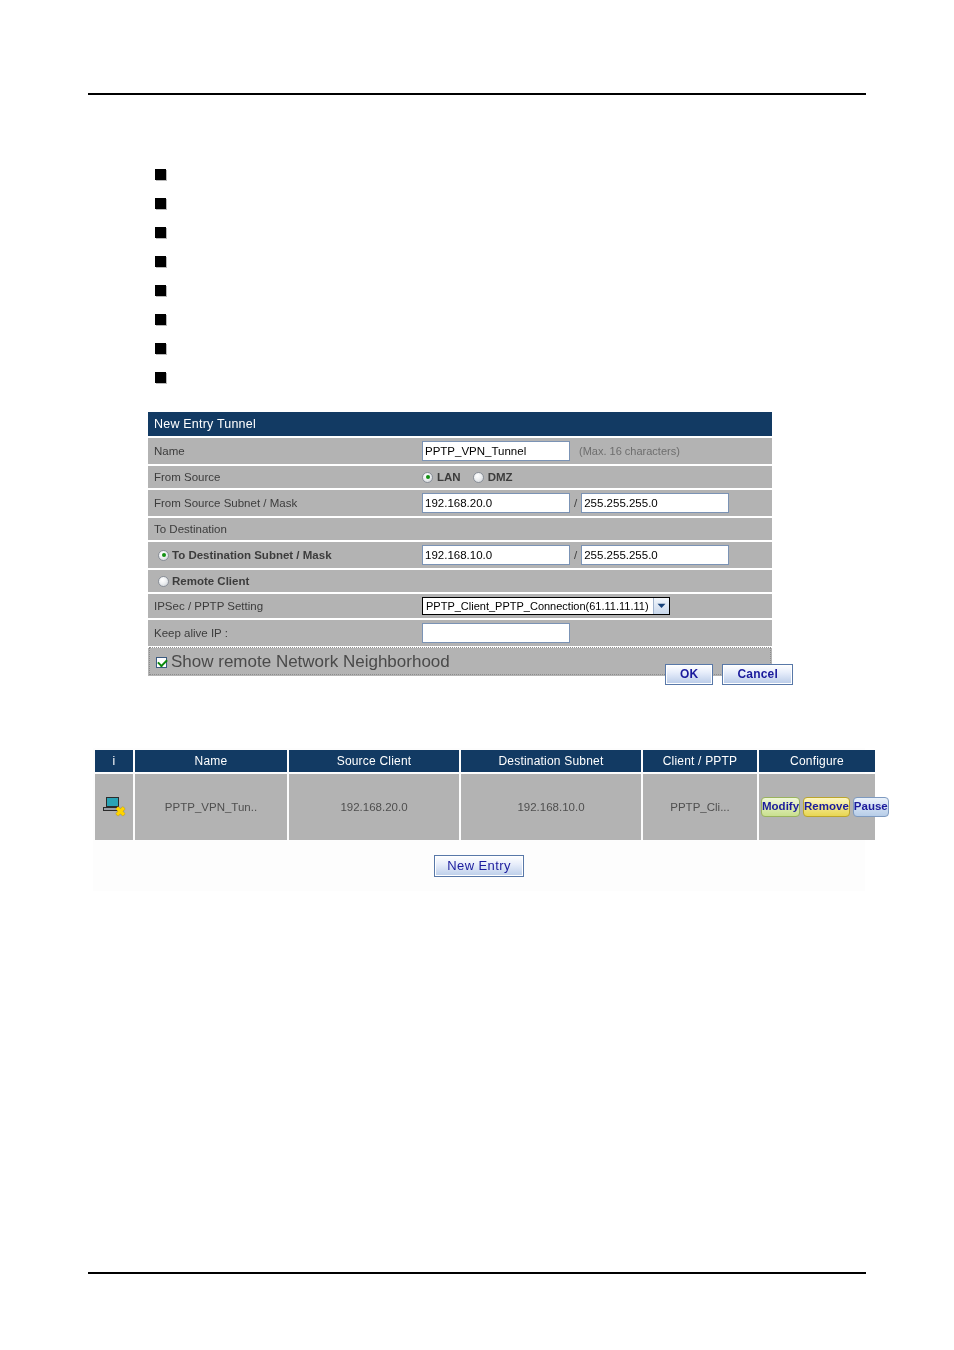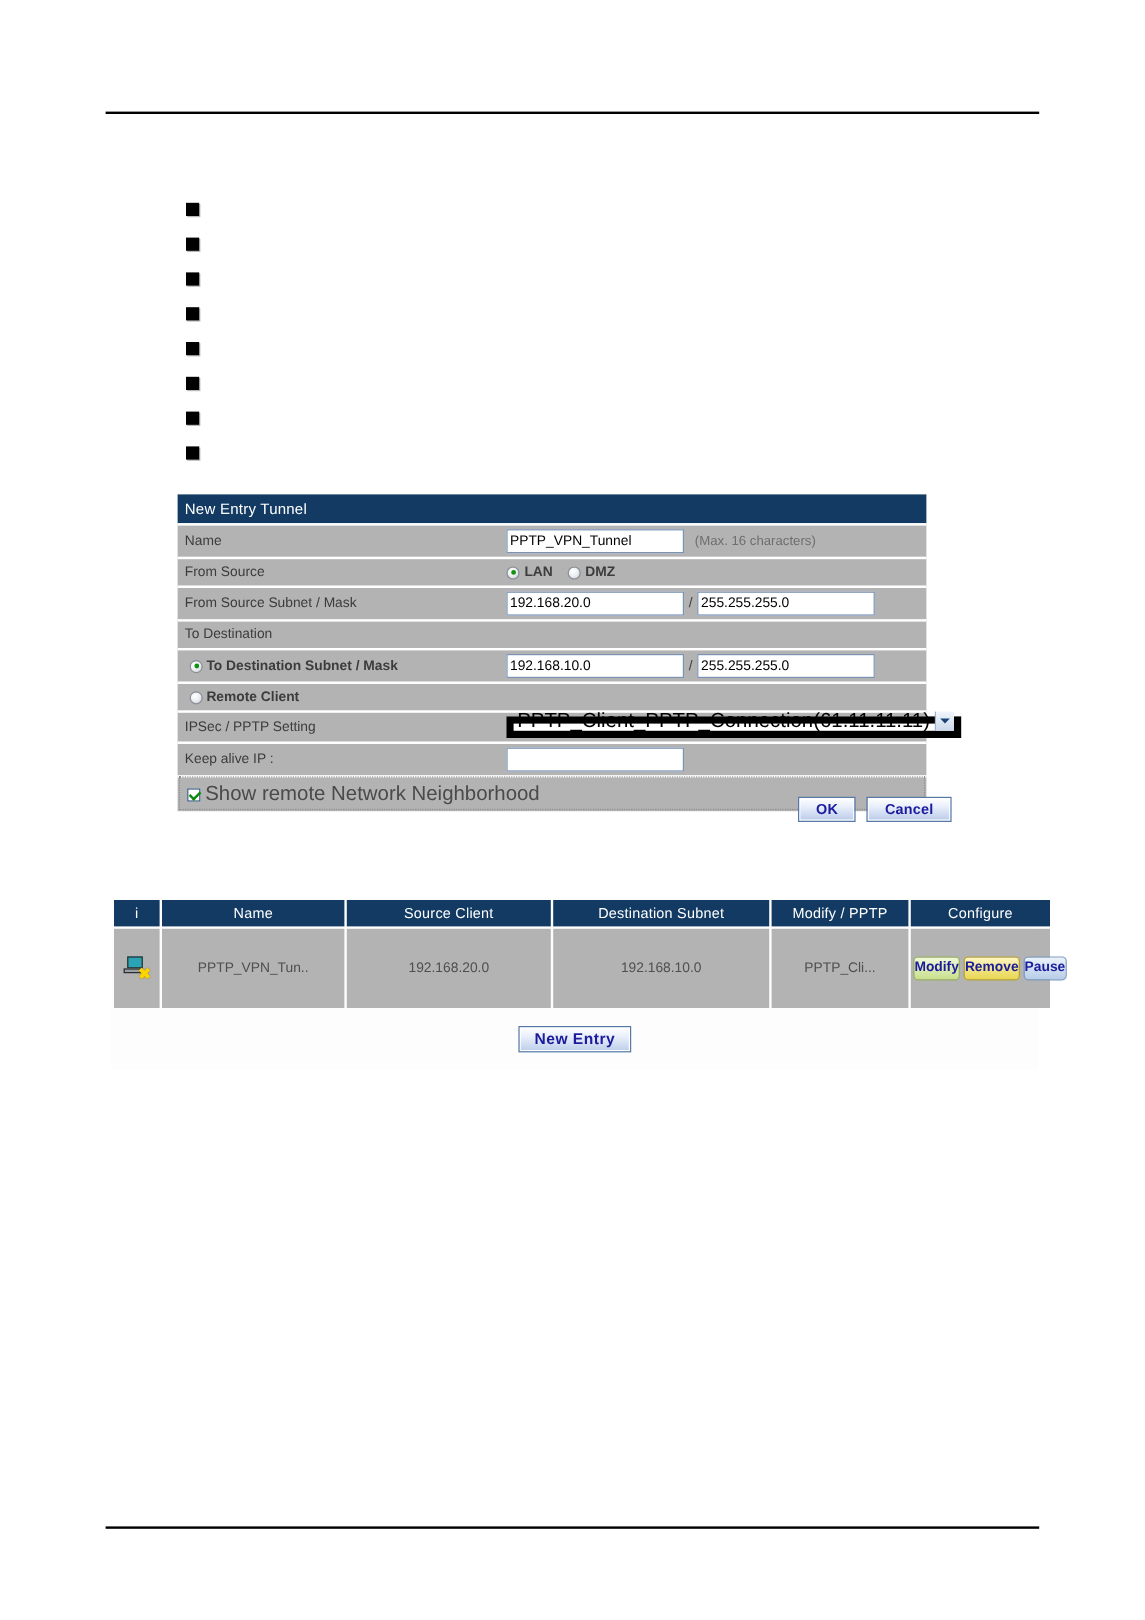--- a/index.html
+++ b/index.html
@@ -178,25 +178,25 @@
     border-top: 2px solid #ffffff;
     outline: 1px dotted #8d8d8d;
     outline-offset: -2px;
   }
   .check-row .lbl { color: #4a4a4a; font-size: 17px; }
 
   
   .selectbox {
     display: inline-flex;
     align-items: flex-end;
-    border: 6px solid #000000;
+    border: 1px solid #000000;
     background: #ffffff;
     height: 18px;
     box-sizing: border-box;
-    font-size: 17px;
+    font-size: 11px;
   }
   .selectbox .sel-text {
     padding: 0 4px 0 3px;
     color: #000;
     line-height: 16px;
     white-space: nowrap;
   }
   .sel-arrow {
     width: 15px; height: 16px;
     background: linear-gradient(#f2f6fb, #c9d8ec);
@@ -332,21 +332,21 @@
   }
 
   .newentry-bar {
     background: #fdfdfd;
     text-align: center;
     padding: 13px 0 14px;
   }
   .btn-newentry {
     display: inline-block;
     font-size: 13px;
-    font-weight: bold;
+    font-weight: normal;
     color: #1b1b9c;
     background: linear-gradient(#ffffff 0%, #e8eefb 40%, #bccee9 100%);
     border: 1px solid #5878a8;
     box-shadow: inset 0 0 0 1px #ffffff;
     padding: 2px 12px 3px;
     line-height: 15px;
     letter-spacing: 0.4px;
     cursor: pointer;
   }
 </style>
@@ -488,21 +488,21 @@
       <col class="col-dst">
         <col class="col-ipsec">
         <col class="col-cfg">
     </colgroup>
     <thead>
       <tr>
         <th>i</th>
         <th>Name</th>
         <th>Source Client</th>
         <th>Destination Subnet</th>
-        <th>Modify / PPTP</th>
+        <th>Client / PPTP</th>
         <th>Configure</th>
       </tr>
     </thead>
     <tbody>
       <tr>
         <td>
           <span class="status-icon">
             <span class="mon"></span><span class="base"></span><span class="xm">✖</span>
           </span>
         </td>

